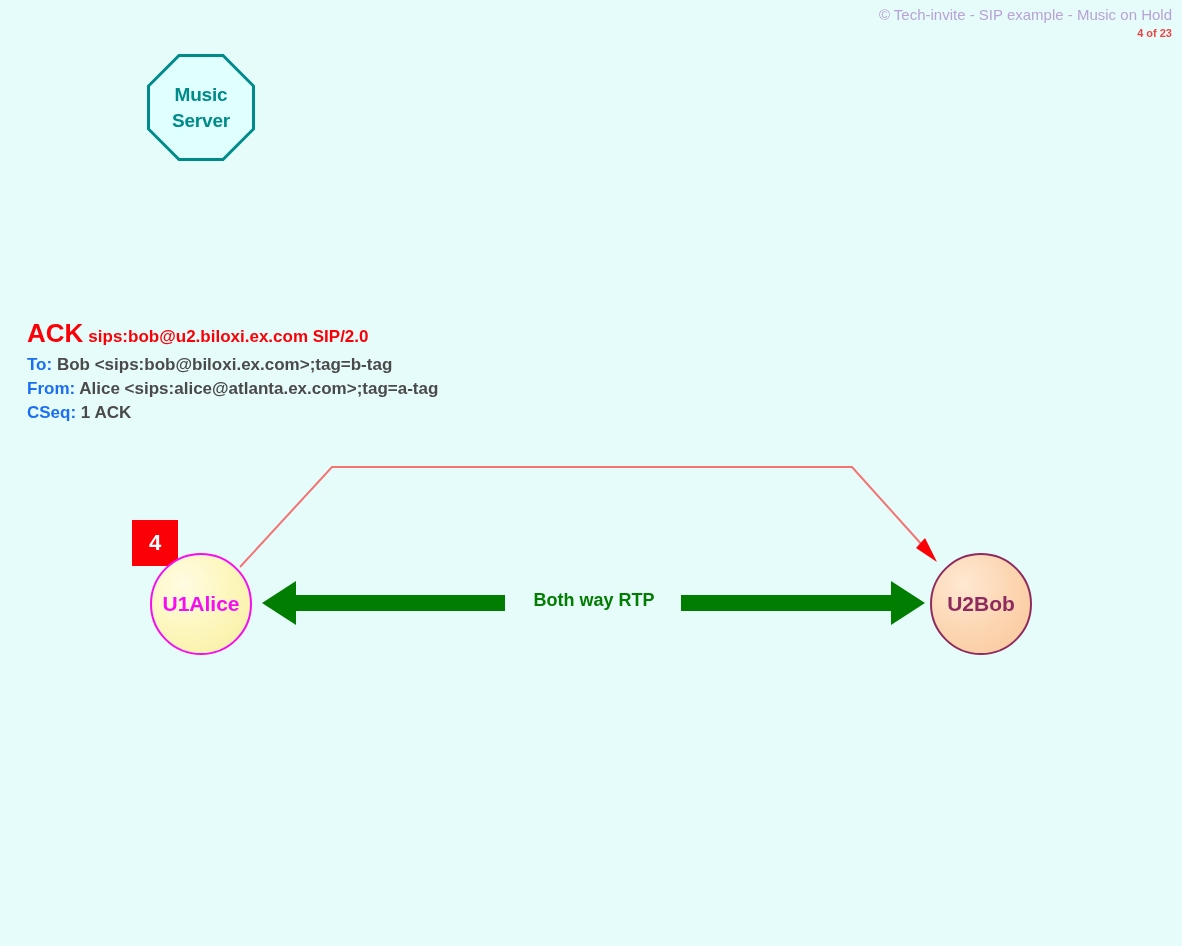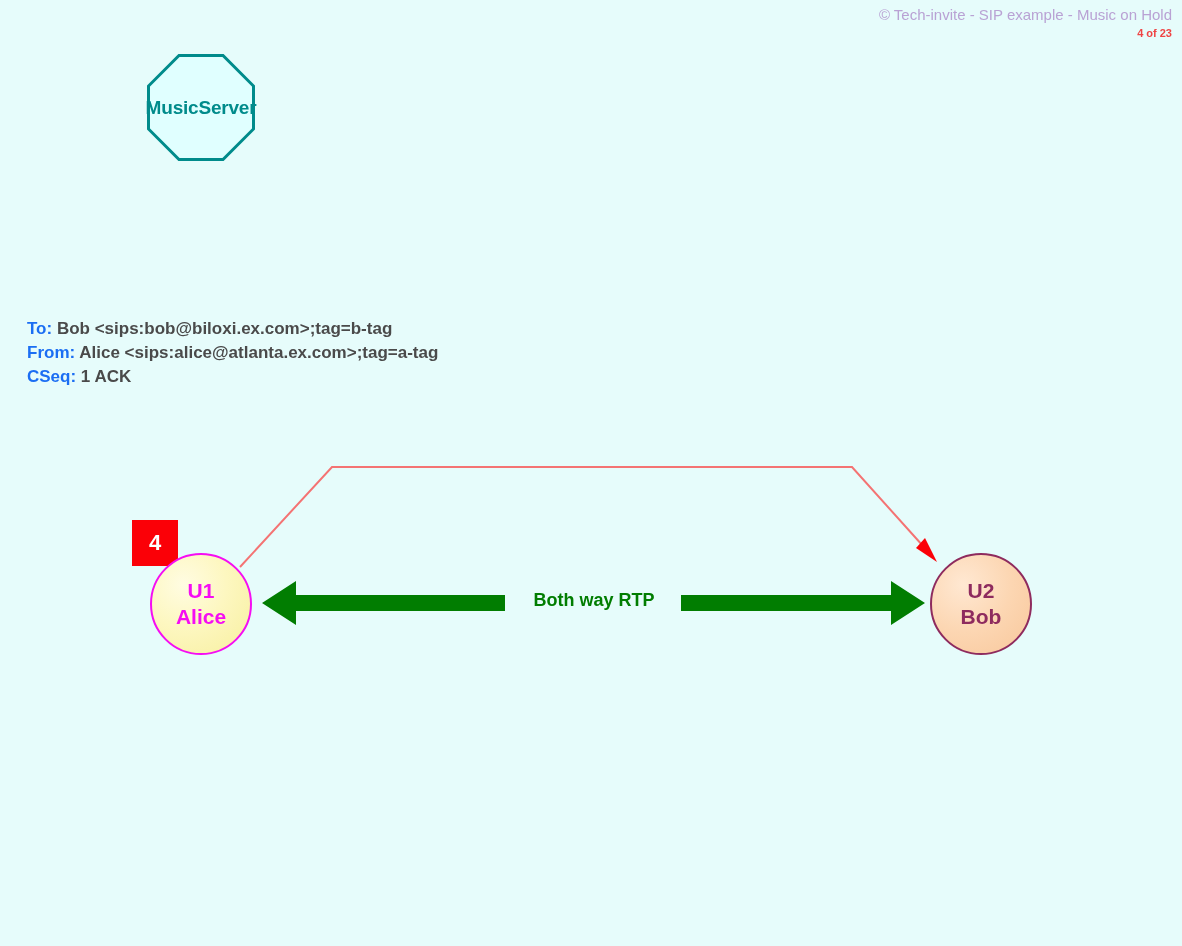--- a/index.html
+++ b/index.html
@@ -50,21 +50,21 @@
     width: 108px;
     height: 107px;
   }
   .music-server svg { display: block; }
   .ms-label {
     position: absolute;
     left: 0; top: 0;
     width: 108px;
     height: 107px;
     display: flex;
-    flex-direction: row;
+    flex-direction: column;
     align-items: center;
     justify-content: center;
     color: #008b8b;
     font-size: 19px;
     font-weight: bold;
     line-height: 1.32;
     letter-spacing: -0.2px;
   }
 
   
@@ -97,21 +97,20 @@
     font-weight: bold;
   }
   .sip-hname { color: #1b6ef3; }
   .sip-hval  { color: #4a4a4a; }
 
   
   .node {
     position: absolute;
     border-radius: 50%;
     display: flex;
-    flex-direction: column;
     align-items: center;
     justify-content: center;
     font-weight: bold;
     line-height: 1.22;
   }
   .node-alice {
     left: 150px;
     top: 553px;
     width: 98px;
     height: 98px;
@@ -180,20 +179,23 @@
     <svg width="108" height="107" viewBox="0 0 108 107">
       <polygon points="32,1.5 76,1.5 106.5,32 106.5,75 76,105.5 32,105.5 1.5,75 1.5,32" fill="#e0ffff" stroke="#008b8b" stroke-width="3"></polygon>
     </svg>
     <div class="ms-label">
       <span>Music</span>
       <span>Server</span>
     </div>
   </div>
 
   <div class="sip-block">
+    <div class="sip-request">
+      <span class="sip-method">ACK</span><span class="sip-uri">sips:bob@u2.biloxi.ex.com SIP/2.0</span>
+    </div>
     <div class="sip-line">
       <span class="sip-hname">To:</span>
       <span class="sip-hval">Bob &lt;sips:bob@biloxi.ex.com&gt;;tag=b-tag</span>
     </div>
     <div class="sip-line">
       <span class="sip-hname">From:</span>
       <span class="sip-hval">Alice &lt;sips:alice@atlanta.ex.com&gt;;tag=a-tag</span>
     </div>
     <div class="sip-line">
       <span class="sip-hname">CSeq:</span>

